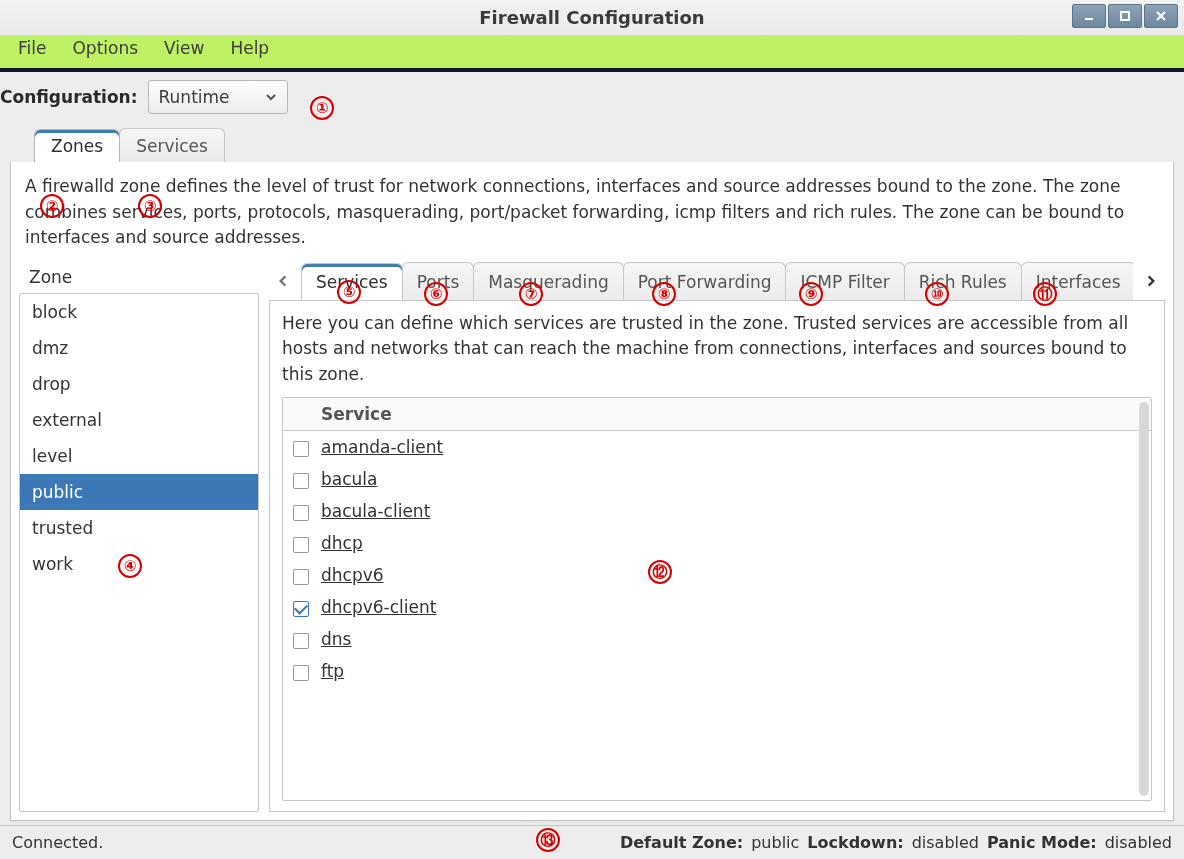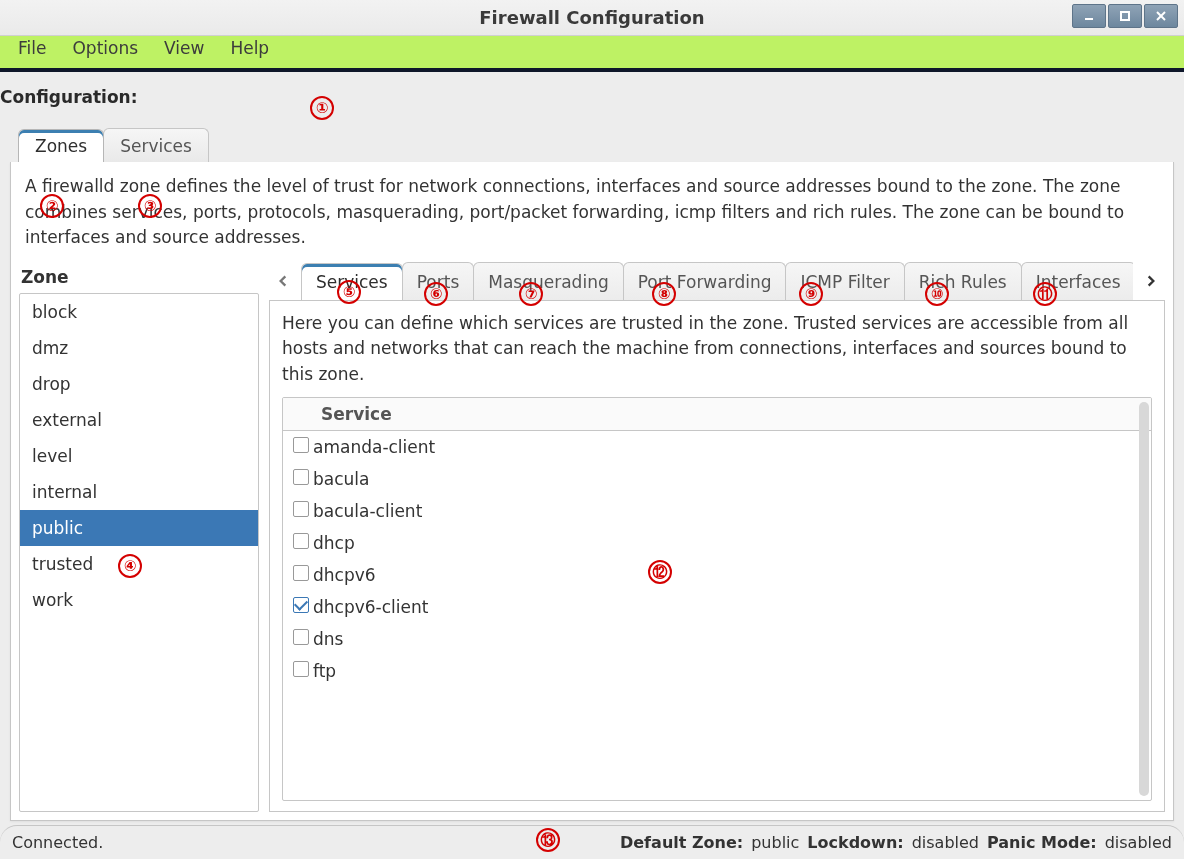--- a/index.html
+++ b/index.html
@@ -61,31 +61,32 @@
     border-top-left-radius:6px; border-top-right-radius:6px;
     background:linear-gradient(#f6f6f6,#e9e9e9);
     color:#555; margin-right:-1px; position:relative;
   }
   .tab.active {
     background:#fff; color:#2e2e2e;
     border-color:#b6b6b6;
     z-index:2;
     box-shadow: inset 0 3px 0 #3c7fb1;
     padding-top:6px;
+    margin-left:16px;
   }
   .main-panel {
     flex:1; margin:0 10px 4px 10px; background:#fff;
     border:1px solid #c6c6c6; border-top:none;
     display:flex; flex-direction:column; padding:8px;
     box-shadow: 0 1px 2px rgba(0,0,0,0.06);
   }
   .zone-desc { color:#333; line-height:1.5; padding:4px 6px 10px 6px;}
   .workarea { flex:1; display:flex; gap:10px; min-height:0;}
   .zone-col { width:240px; display:flex; flex-direction:column; }
-  .zone-col .zone-label { font-weight:bold; padding:6px 2px;}
+  .zone-col .zone-label { font-weight:normal; padding:6px 2px;margin-left:8px;}
   .zone-list {
     border:1px solid #c6c6c6; border-radius:2px; flex:1; overflow:auto;
     background:#fff;
   }
   .zone-list .zitem {
     padding:8px 12px; color:#333; cursor:pointer;
     border-bottom:0px;
   }
   .zone-list .zitem.selected {
     background:#3b78b5; color:#fff;
@@ -118,40 +119,39 @@
   .svc-desc { color:#333; line-height:1.5; margin-bottom:10px;}
   .svc-table-wrap {
     border:1px solid #c6c6c6; border-radius:2px; flex:1; overflow:auto; position:relative;
     background:#fff;
   }
   .svc-header {
     display:flex; align-items:flex-end; padding:6px 10px; font-weight:bold;
     border-bottom:1px solid #c6c6c6; color:#555; background:#fafafa; position:sticky; top:0;
   }
   .svc-header .hspace { width:28px;}
-  .svc-row { display:flex; align-items:flex-start; padding:6px 10px; gap:4px;}
+  .svc-row { display:flex; align-items:flex-end; padding:6px 10px; gap:12px;text-decoration:underline;}
   .svc-row .cbx {
     width:16px; height:16px; border:1px solid #999; border-radius:2px;
     background:#fff; display:inline-flex; align-items:center; justify-content:center;
   }
   .svc-row .cbx.checked { background:#fff; border-color:#3b78b5;}
   .svc-row .cbx.checked::after{
     content:""; width:10px; height:6px; border:2px solid #3b78b5; border-top:none; border-right:none;
     transform: rotate(-45deg) translate(1px,-1px);
   }
   .svc-row .svcname { color:#333;}
   .scrollbar-fake {
     position:absolute; right:2px; top:4px; bottom:4px; width:10px;
     background:#d8d8d8; border-radius:5px;
   }
   .statusbar {
     height:34px; border-top:1px solid #c6c6c6; background:#ededed;
     display:flex; align-items:center; padding:0 12px; font-size:16px; color:#333;
     gap:8px;
-    border-radius:17px;
   }
   .statusbar .push { margin-left:auto;}
   .statusbar b { font-weight:bold; }
 
   
   .anno {
     position:absolute; width:24px; height:24px;
     border:2px solid #d40000; border-radius:50%;
     color:#d40000; font-weight:bold; font-size:15px;
     display:flex; align-items:center; justify-content:center;
@@ -189,40 +189,47 @@
 
   <div class="menubar">
     <span class="mitem">File</span>
     <span class="mitem">Options</span>
     <span class="mitem">View</span>
     <span class="mitem">Help</span>
   </div>
 
   <div class="config-row">
     <span class="lbl">Configuration:</span>
+    <div class="combo">
+      <span>Runtime</span>
+      <span class="chev">
+        <svg width="12" height="12" viewBox="0 0 12 12">
+            <polyline points="2,4 6,8 10,4" fill="none" stroke="#555" stroke-width="2"></polyline>
+          </svg>
+      </span>
+    </div>
   </div>
 
   <div class="tabs-top">
     <div class="tab active"><span>Zones</span></div>
     <div class="tab"><span>Services</span></div>
   </div>
 
   <div class="main-panel">
     <div class="zone-desc">A firewalld zone defines the level of trust for network connections, interfaces and source addresses bound to the zone. The zone combines services, ports, protocols, masquerading, port/packet forwarding, icmp filters and rich rules. The zone can be bound to interfaces and source addresses.</div>
 
     <div class="workarea">
       <div class="zone-col">
         <div class="zone-label">Zone</div>
         <div class="zone-list" id="zone-list">
             <div class="zitem">block</div>
             <div class="zitem">dmz</div>
             <div class="zitem">drop</div>
             <div class="zitem">external</div>
             <div class="zitem">level</div>
-            <div class="zitem">internal</div>
             <div class="zitem selected">public</div>
             <div class="zitem">trusted</div>
             <div class="zitem">work</div>
           </div>
       </div>
 
       <div class="detail-col">
         <div class="inner-tabs-row">
           <div class="nav-arrow">
             <svg width="14" height="14" viewBox="0 0 12 12">

